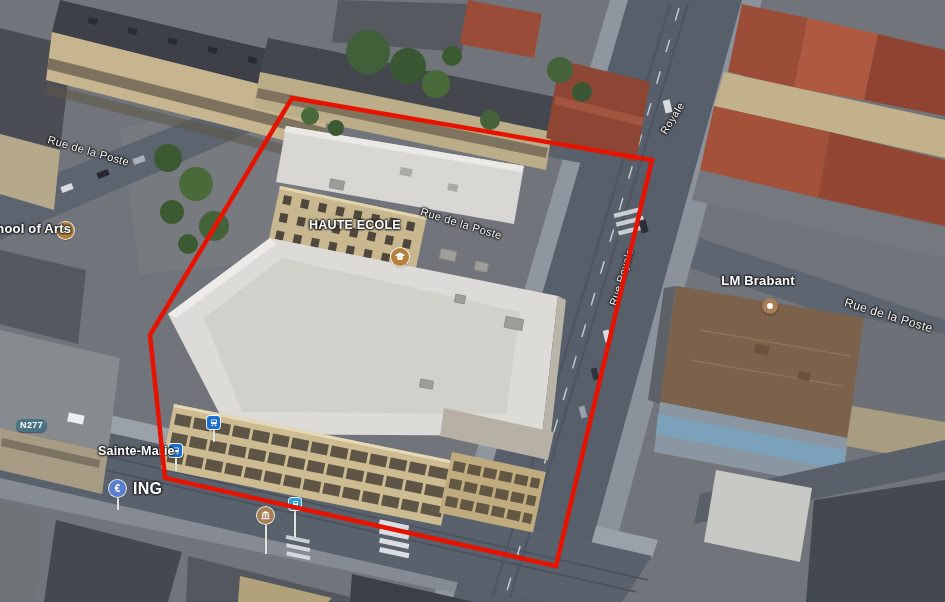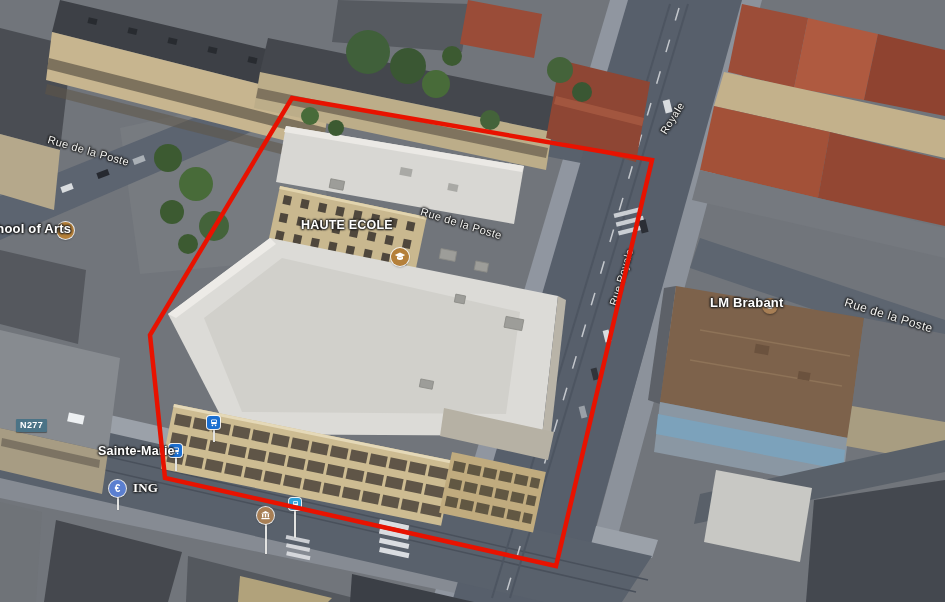--- a/index.html
+++ b/index.html
@@ -9,21 +9,21 @@
   .overlay{position:absolute;left:0;top:0;z-index:30;pointer-events:none;}
   .lbl{position:absolute;color:#fff;white-space:nowrap;z-index:20;
        text-shadow:0 0 2px rgba(30,30,30,.95),0 1px 2px rgba(30,30,30,.9),0 -1px 2px rgba(30,30,30,.85),1px 0 2px rgba(30,30,30,.85),-1px 0 2px rgba(30,30,30,.85);}
   .poi{font-size:13px;font-weight:600;letter-spacing:.2px;}
   .street{font-size:11px;font-weight:400;letter-spacing:.4px;color:#f4f4f2;}
   .icon{position:absolute;z-index:19;display:flex;align-items:center;justify-content:center;}
   .circle{border-radius:50%;box-shadow:0 0 0 1px rgba(255,255,255,.85),0 1px 2px rgba(0,0,0,.5);}
   .sq{border-radius:3px;box-shadow:0 0 0 1px rgba(255,255,255,.9),0 1px 2px rgba(0,0,0,.5);}
   .stem{position:absolute;background:#e3e3e1;z-index:18;box-shadow:0 0 1px rgba(0,0,0,.4);}
   .badge{position:absolute;z-index:20;background:#4b7386;color:#fff;font-size:9px;
-         font-weight:700;letter-spacing:.4px;padding:1px 4px 2px 4px;border-radius:1px;
+         font-weight:700;letter-spacing:.4px;padding:1px 4px 2px 4px;border-radius:6px;
          box-shadow:0 1px 1px rgba(0,0,0,.4);}
   .haute{width:150px;text-align:center;font-size:12.5px;font-weight:600;line-height:16px;letter-spacing:.2px;}
 </style>
 </head>
 <body>
 
 <div id="map">
 
   <svg id="scene" width="945" height="602" viewBox="0 0 945 602">
     <rect width="945" height="602" fill="#71757b"></rect>
@@ -302,27 +302,27 @@
     <svg width="9" height="9" viewBox="0 0 10 10">
         <rect x="2.2" y="1.4" width="5.6" height="4.8" rx="0.9" fill="#fff"></rect>
         <rect x="3" y="2.3" width="4" height="1.7" fill="#2b9fd8"></rect>
         <circle cx="3.4" cy="7.5" r="0.8" fill="#fff"></circle>
         <circle cx="6.6" cy="7.5" r="0.8" fill="#fff"></circle>
       </svg>
   </span>
 
   <div class="lbl poi" style="left:-20px;top:221px;">School of Arts</div>
 
-  <div class="lbl haute" style="left:272px;top:217px;">
+  <div class="lbl haute" style="left:280px;top:217px;">
     <div>HAUTE ECOLE</div>
   </div>
 
-  <div class="lbl poi" style="left:710px;top:295px;width:96px;">LM Brabant</div>
-
-  <div class="lbl poi" style="left:133px;top:480px;font-size:13px;font-family:Liberation Serif, serif;">ING</div>
+  <div class="lbl poi" style="left:710px;top:273px;width:96px;text-align:center;">LM Brabant</div>
+
+  <div class="lbl poi" style="left:133px;top:480px;font-size:16px;">ING</div>
 
   <div class="lbl poi" style="left:98px;top:444px;font-size:12.5px;">Sainte-Marie</div>
 
   <div class="lbl street" style="left:48px;top:133px;transform:rotate(16deg);transform-origin:left center;">Rue de la Poste</div>
 
   <div class="lbl street" style="left:421px;top:205px;transform:rotate(17deg);transform-origin:left center;">Rue de la Poste</div>
 
   <div class="lbl street" style="left:845px;top:295px;font-size:12px;transform:rotate(17deg);transform-origin:left center;">Rue de la Poste</div>
 
   <div class="lbl street" style="left:621px;top:277px;font-size:10.5px;transform:translate(-50%,-50%) rotate(-73deg);">Rue Royale</div>

